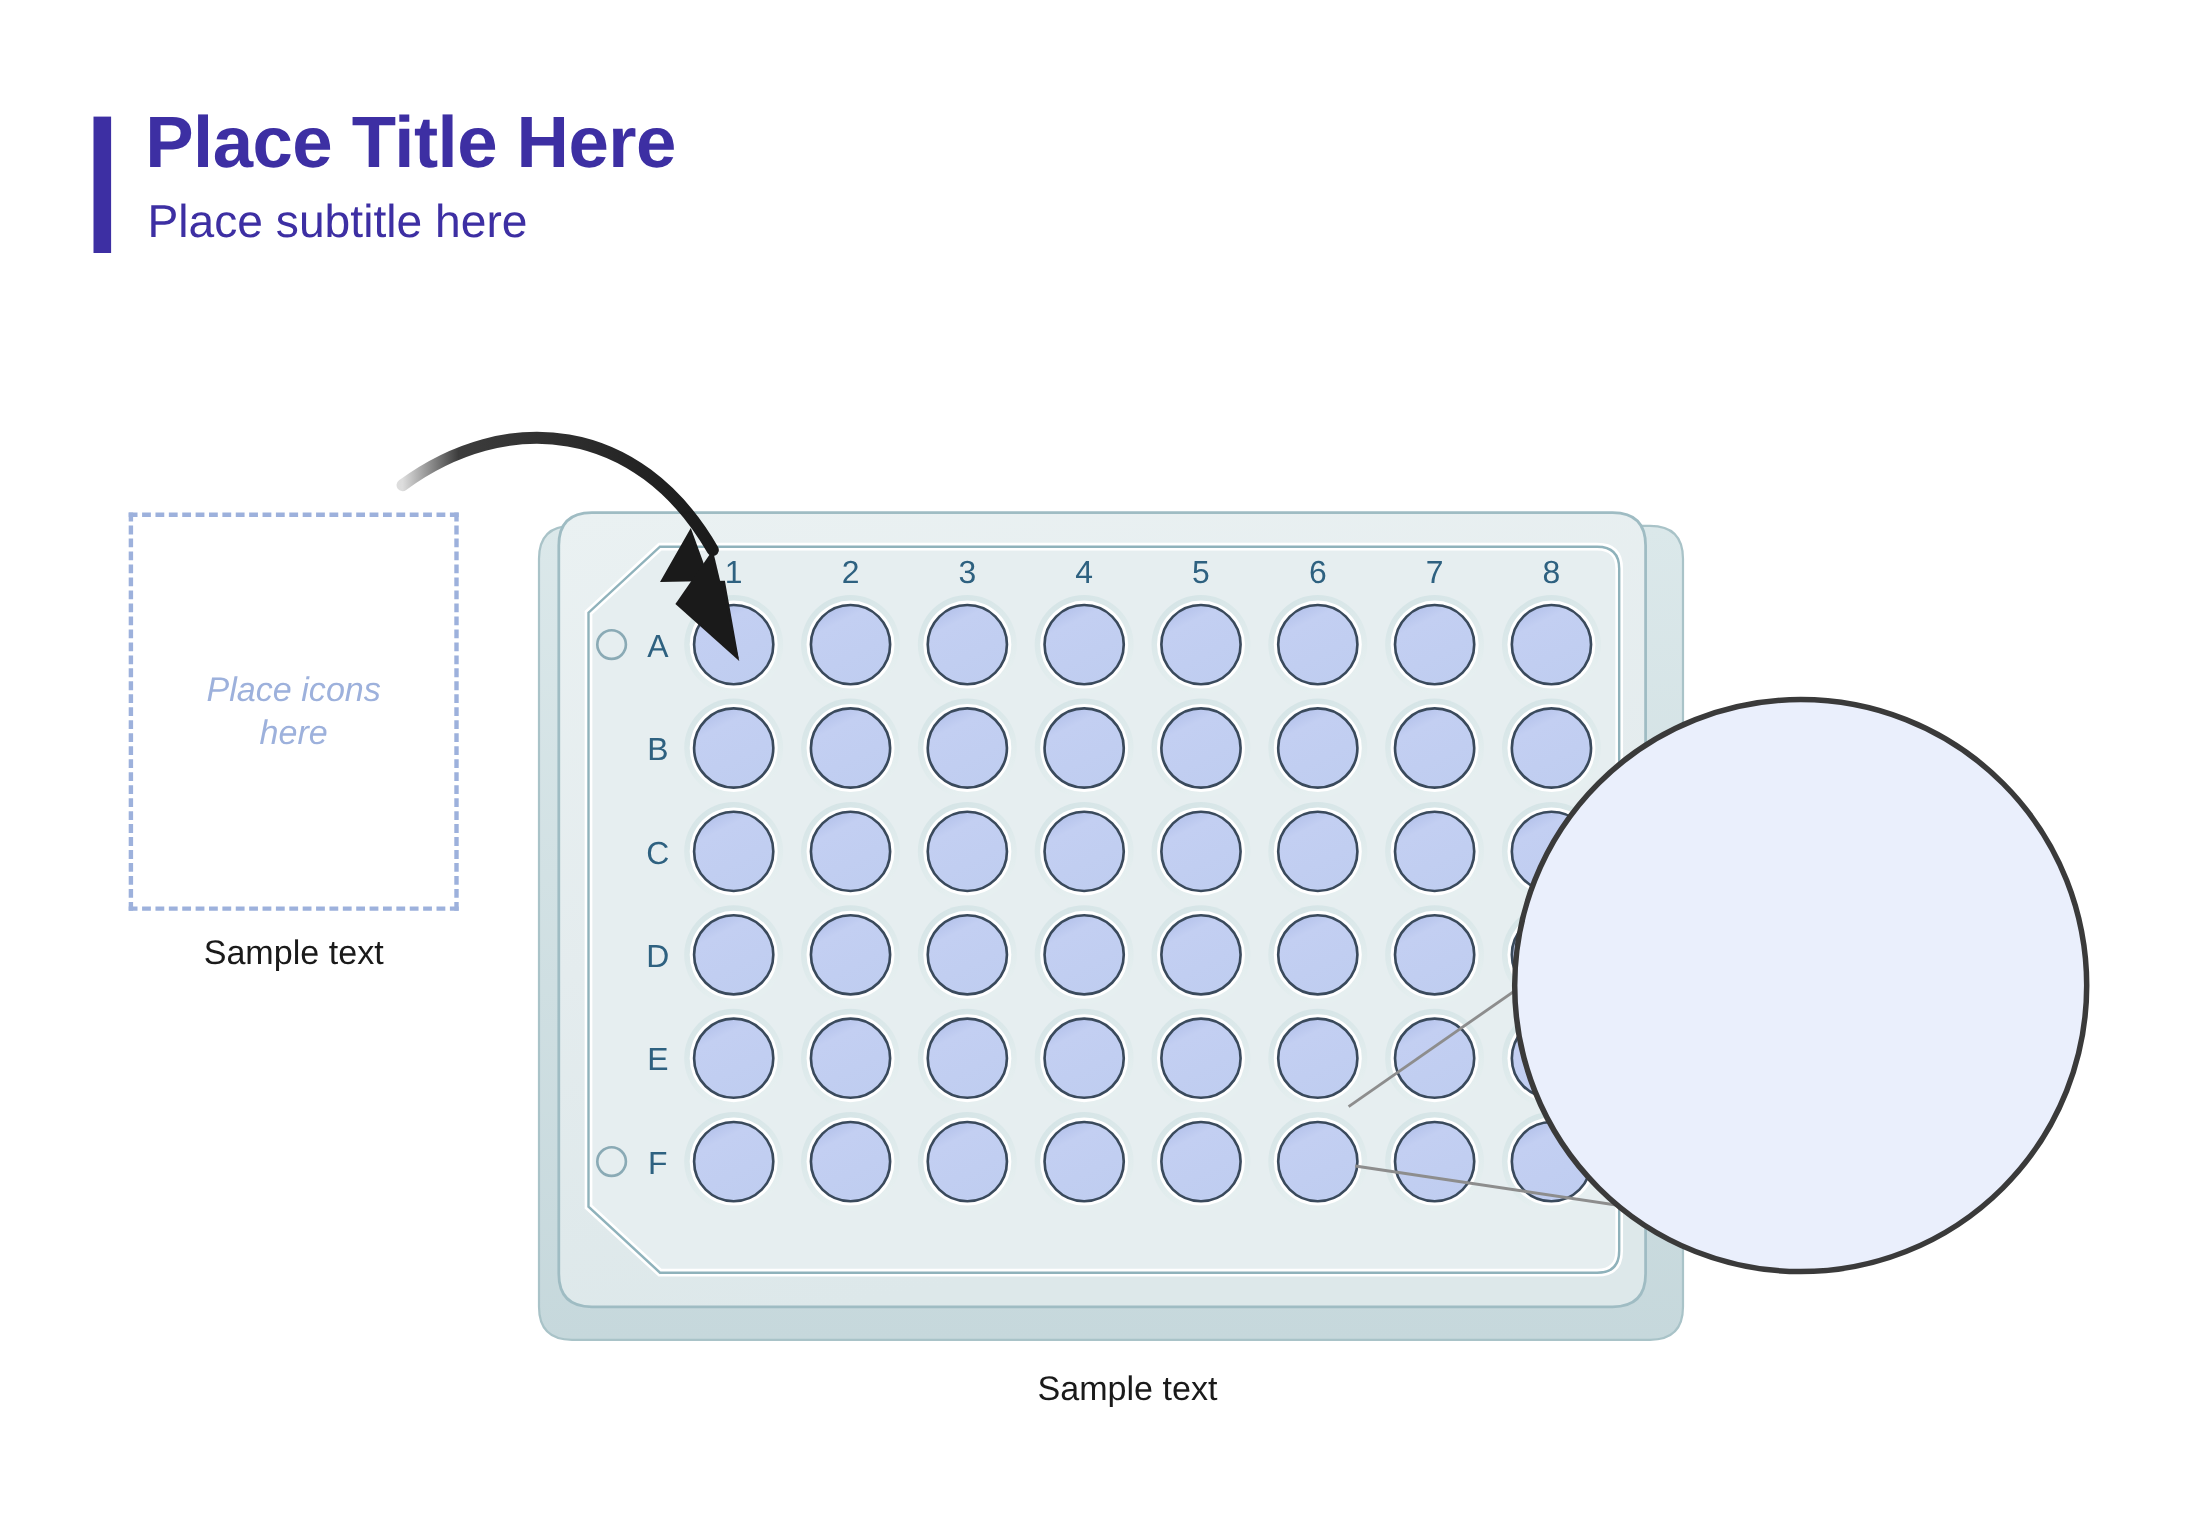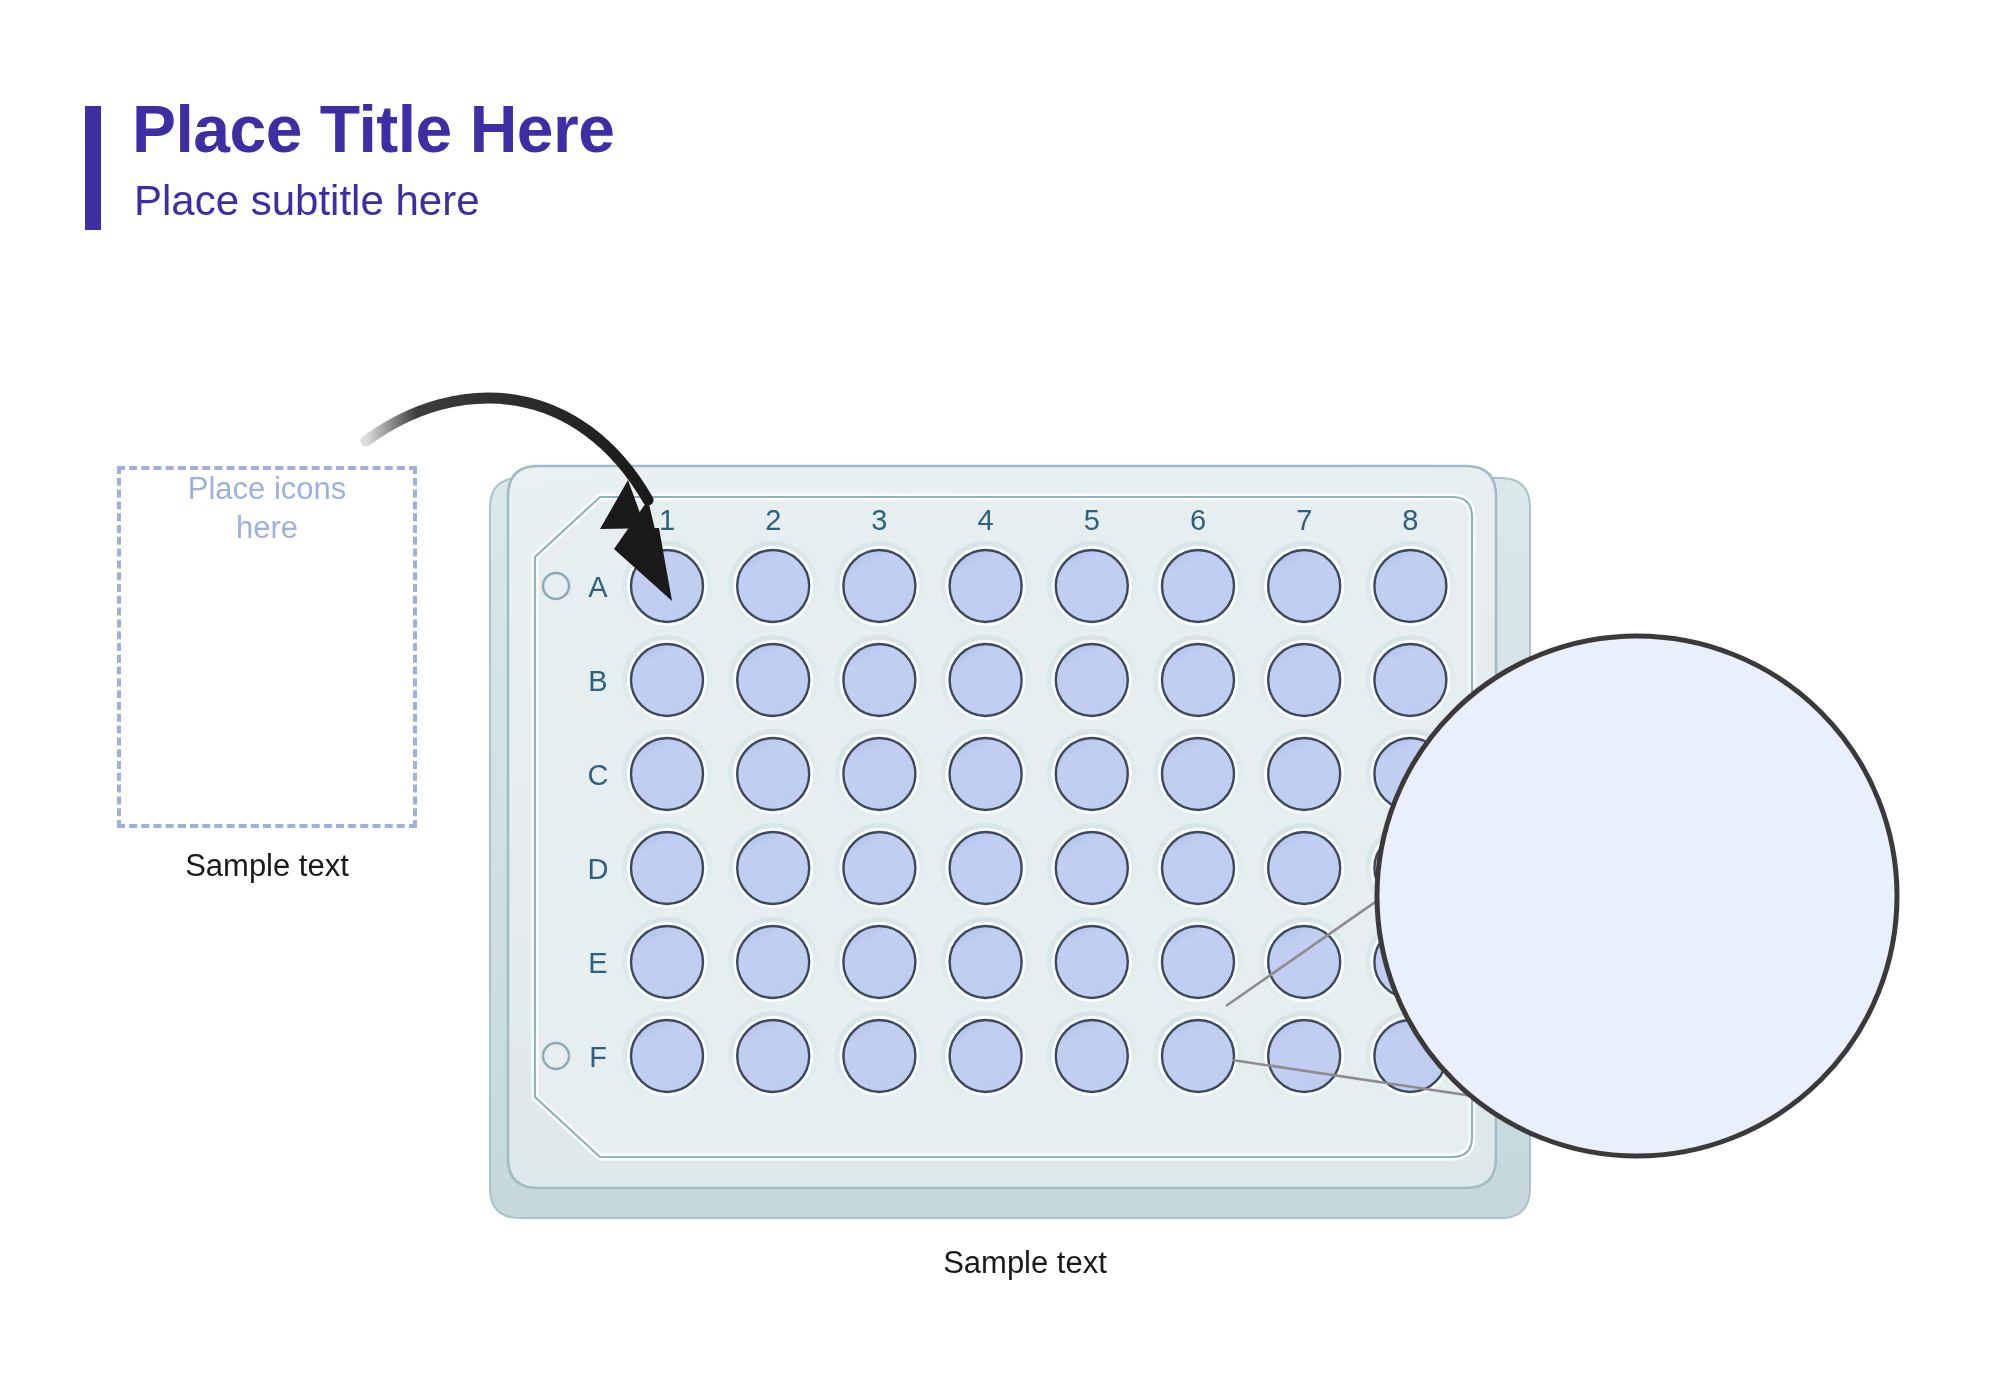--- a/index.html
+++ b/index.html
@@ -64,21 +64,23 @@
   
   #icon-placeholder {
     position: absolute;
     left: 117px;
     top: 466px;
     width: 300px;
     height: 362px;
     border: 4px dashed #9db1dc;
     box-sizing: border-box;
     display: flex;
+    align-items: center;
     justify-content: center;
+    font-style: italic;
   }
   #icon-placeholder-label {
     font-size: 31px;
     color: #9db1dc;
     text-align: center;
     line-height: 1.25;
     white-space: pre-line;
     pointer-events: none;
   }
   #icon-caption {

